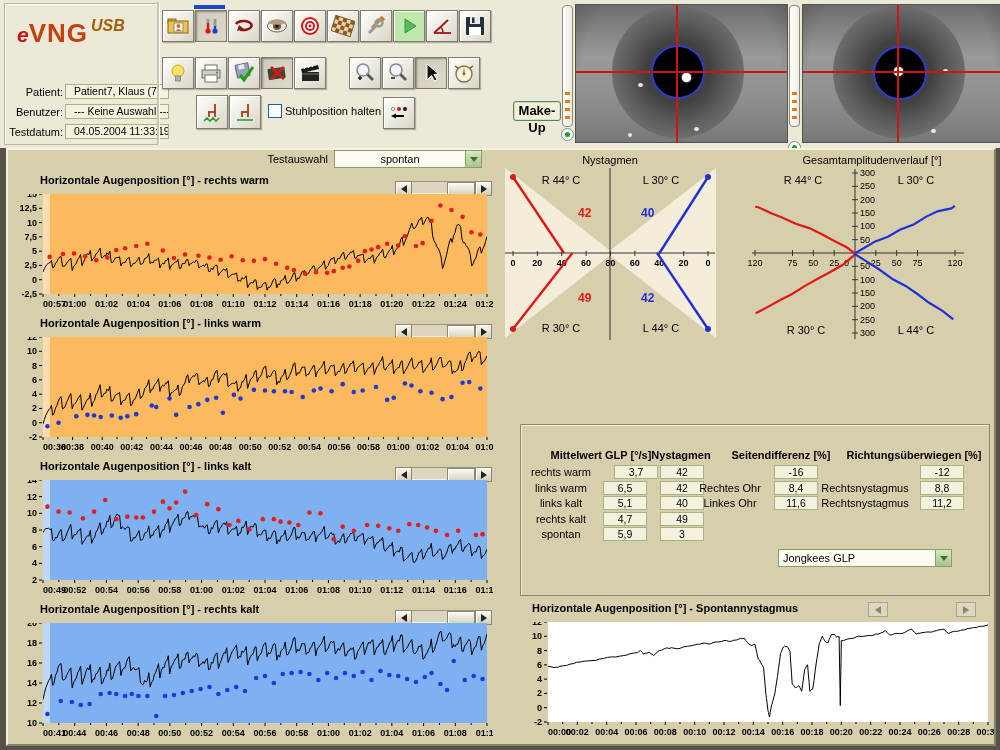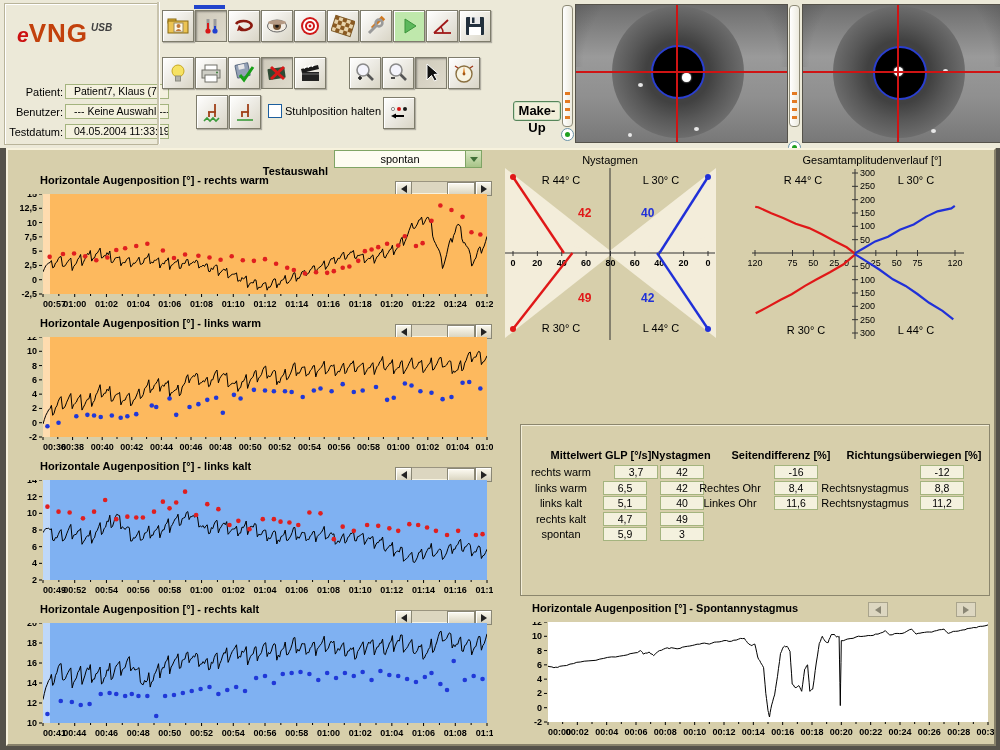--- a/index.html
+++ b/index.html
@@ -6,21 +6,21 @@
   body{width:1000px;height:750px;position:relative;overflow:hidden;background:#55524a;
        font-family:"Liberation Sans",sans-serif;font-size:11px;color:#000;}
   .abs{position:absolute;}
   
   #topbar{left:0;top:0;width:1000px;height:148px;background:#ece9d8;}
   #patient-panel{left:4px;top:3px;width:152px;height:140px;background:#ece9d8;
       border:1px solid #b9b49a;box-shadow:inset 1px 1px 0 #fff;}
   .logo{left:12px;top:14px;width:130px;height:36px;}
   .logo-e{color:#cc1111;font-style:italic;font-weight:bold;font-size:21px;}
   .logo-vng{color:#c2410c;font-weight:bold;font-size:26px;letter-spacing:1px;}
-  .logo-usb{color:#404040;font-weight:bold;font-style:italic;font-size:10px;position:relative;top:-11px;left:3px;}
+  .logo-usb{color:#a16207;font-weight:bold;font-style:italic;font-size:16px;position:relative;top:-11px;left:3px;}
   .prow-label{width:56px;text-align:right;font-size:11px;}
   .prow-val{background:#f4f1de;border:1px solid #a4b47e;height:13px;line-height:13px;
       padding:0 8px;font-size:10.5px;white-space:nowrap;overflow:hidden;}
   
   .tbtn{width:30px;height:30px;border:1px solid #7e7c6c;background:linear-gradient(135deg,#ffffff,#d9d5c6);
       box-shadow:inset 1px 1px 0 #fff,1px 1px 1px rgba(0,0,0,.25);display:flex;align-items:center;justify-content:center;}
   .tbtn.pressed{background:linear-gradient(135deg,#cfcabb,#dedacb);box-shadow:inset 1px 1px 2px rgba(0,0,0,.35);}
   .sel-bar{background:#2244cc;height:4px;}
   .sep-v{width:2px;background:#c9c4ae;border-right:1px solid #fff;}
   
@@ -72,21 +72,21 @@
   .dd-btn{width:15px;height:100%;background:linear-gradient(180deg,#d8e8c2,#a8c488);border-left:1px solid #7fa465;
       display:flex;align-items:center;justify-content:center;}
   .dd-btn::after{content:"";width:0;height:0;border:4px solid transparent;border-top:5px solid #3f7038;margin-top:4px;}
   
   #results-box{left:520px;top:424px;width:468px;height:170px;border:1px solid #8b866d;
       box-shadow:inset 1px 1px 0 #f3eed8;}
   .rheader{position:absolute;font-weight:bold;font-size:11px;text-align:center;white-space:nowrap;}
   .rlabel{position:absolute;font-size:11px;text-align:center;white-space:nowrap;}
   .val{position:absolute;background:#f4f1de;border:1px solid #a4b47e;height:12px;line-height:12px;
       text-align:center;font-size:10.5px;}
-  .bold{font-weight:bold;margin-top:12px;}
+  .bold{font-weight:normal;}
 </style>
 </head>
 <body>
 
 <div class="abs" id="topbar"></div>
 
 <div class="abs" id="patient-panel">
   <div class="abs logo">
     <span class="logo-e">e</span><span class="logo-vng">VNG</span><span class="logo-usb">USB</span>
   </div>
@@ -951,20 +951,24 @@
       <text x="168" y="32" font-size="11px" font-weight="normal" fill="#000" text-anchor="middle">L 30° C</text>
       <text x="58" y="182" font-size="11px" font-weight="normal" fill="#000" text-anchor="middle">R 30° C</text>
       <text x="168" y="182" font-size="11px" font-weight="normal" fill="#000" text-anchor="middle">L 44° C</text>
       <polyline points="106.3,101.2 98.7,95.3 86.8,89.2 73.9,82.3 61.2,76.1 47.7,71.8 35.2,66.1 23.3,61.2 10.2,55.2 7.2,54.8" fill="none" stroke="#e01818" stroke-width="2.2"></polyline>
       <polyline points="107.2,102.3 95.2,112.5 81.9,120.2 68.8,127.3 57.0,133.9 43.7,142.3 32.7,147.7 18.5,155.6 7.7,161.3" fill="none" stroke="#e01818" stroke-width="2.2"></polyline>
       <polyline points="107.2,101.1 116.5,95.7 127.2,89.4 140.0,84.7 151.9,77.8 165.7,72.4 178.3,64.6 189.5,59.3 203.3,56.4 206.8,53.9" fill="none" stroke="#2030d8" stroke-width="2.2"></polyline>
       <polyline points="106.4,101.9 120.5,110.6 131.3,117.5 144.9,127.3 157.6,133.9 169.4,142.0 181.1,150.8 194.5,158.8 205.3,167.3" fill="none" stroke="#2030d8" stroke-width="2.2"></polyline>
     </svg></div>
 
 <div class="abs" id="results-box">
+  <div class="abs dd" style="left:257px;top:124px;width:174px;">
+    <span class="dd-text">Jongkees GLP</span>
+    <span class="dd-btn"></span>
+  </div>
 <div class="rheader" style="left: 10px; top: 24px; width: 140px;">Mittelwert GLP [°/s]</div>
     <div class="rlabel" style="left: 2px; top: 41px; width: 76px;">rechts warm</div>
     <div class="val" style="left: 82px; top: 40px; width: 42px; margin-left: 11px;">3,7</div>
     <div class="rlabel" style="left: 2px; top: 56.5px; width: 76px;">links warm</div>
     <div class="val" style="left: 82px; top: 55.5px; width: 42px;">6,5</div>
     <div class="rlabel" style="left: 2px; top: 72px; width: 76px;">links kalt</div>
     <div class="val" style="left: 82px; top: 71px; width: 42px;">5,1</div>
     <div class="rlabel" style="left: 2px; top: 87.5px; width: 76px;">rechts kalt</div>
     <div class="val" style="left: 82px; top: 86.5px; width: 42px;">4,7</div>
     <div class="rlabel" style="left: 2px; top: 103px; width: 76px;">spontan</div>

